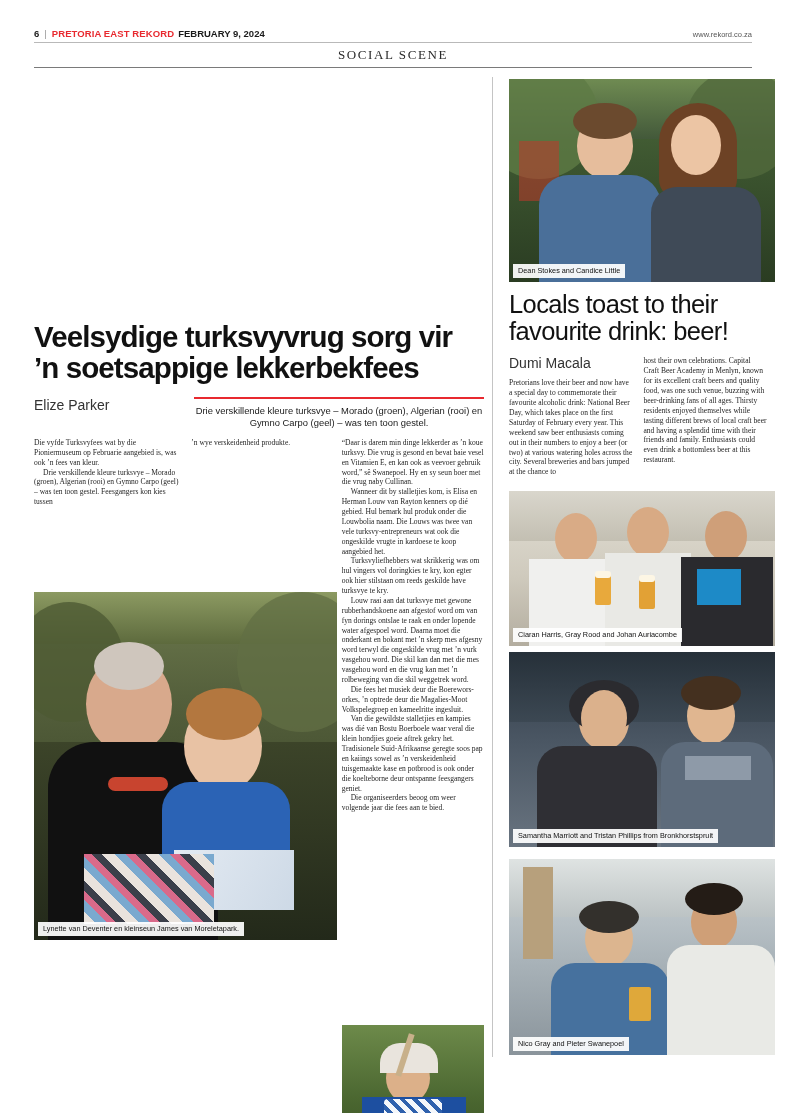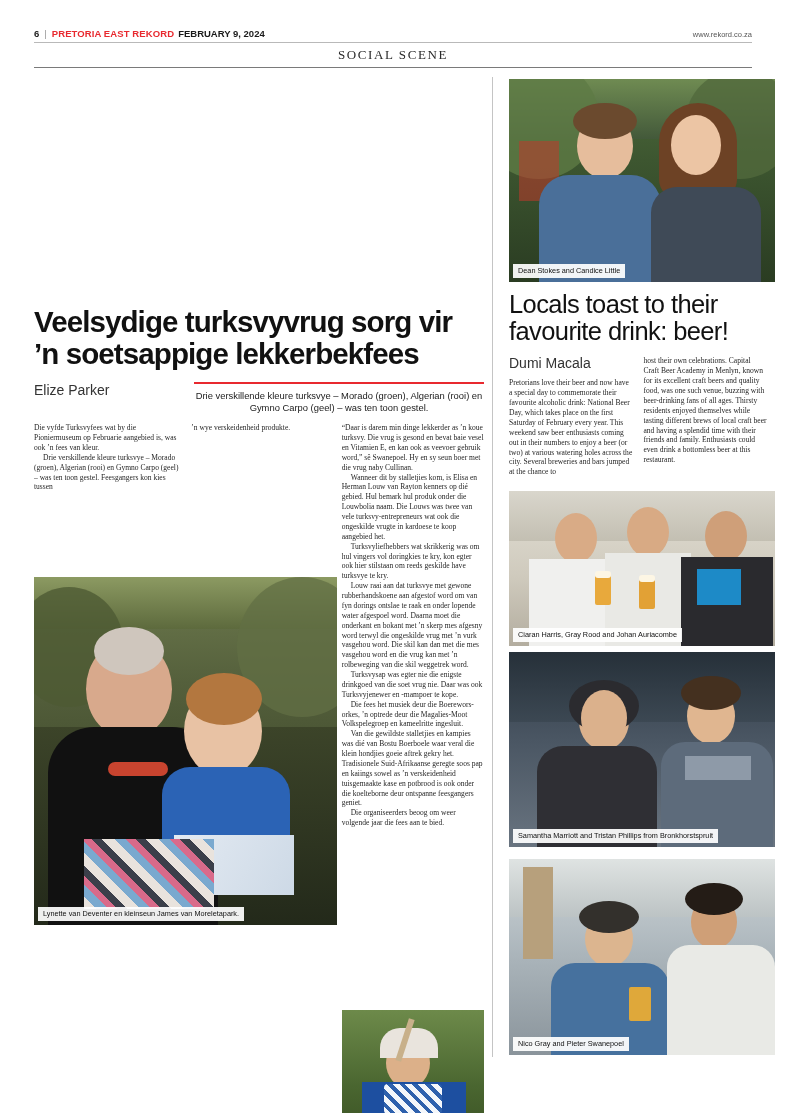--- a/index.html
+++ b/index.html
@@ -152,21 +152,20 @@
           <p>Drie verskillende kleure turksvye – Morado (groen), Algerian (rooi) en Gymno Carpo (geel) – was ten toon gestel. Feesgangers kon kies tussen</p>
         </div>
         <div class="cm txt">
           <p>’n wye verskeidenheid produkte.</p>
         </div>
         <div class="cr txt">
           <p>“Daar is darem min dinge lekkerder as ’n koue turksvy. Die vrug is gesond en bevat baie vesel en Vitamien E, en kan ook as veevoer gebruik word,” sê Swanepoel. Hy en sy seun boer met die vrug naby Cullinan.</p>
           <p>Wanneer dit by stalletjies kom, is Elisa en Herman Louw van Rayton kenners op dié gebied. Hul bemark hul produk onder die Louwbolia naam. Die Louws was twee van vele turksvy-entrepreneurs wat ook die ongeskilde vrugte in kardoese te koop aangebied het.</p>
           <p>Turksvyliefhebbers wat skrikkerig was om hul vingers vol doringkies te kry, kon egter ook hier stilstaan om reeds geskilde have turksvye te kry.</p>
           <p>Louw raai aan dat turksvye met gewone rubberhandskoene aan afgestof word om van fyn dorings ontslae te raak en onder lopende water afgespoel word. Daarna moet die onderkant en bokant met ’n skerp mes afgesny word terwyl die ongeskilde vrug met ’n vurk vasgehou word. Die skil kan dan met die mes vasgehou word en die vrug kan met ’n rolbeweging van die skil weggetrek word.</p>
-          <p>Turksvysap was egter nie die enigste drinkgoed van die soet vrug nie. Daar was ook Turksvyjenewer en -mampoer te kope.</p>
           <p>Die fees het musiek deur die Boerewors-orkes, ’n optrede deur die Magalies-Moot Volkspelegroep en kameelritte ingesluit.</p>
           <p>Van die gewildste stalletjies en kampies was dié van Bostu Boerboele waar veral die klein hondjies goeie aftrek gekry het. Tradisionele Suid-Afrikaanse geregte soos pap en kaiings sowel as ’n verskeidenheid tuisgemaakte kase en potbrood is ook onder die koelteborne deur ontspanne feesgangers geniet.</p>
           <p>Die organiseerders beoog om weer volgende jaar die fees aan te bied.</p>
         </div>
       </div>
 
       <div class="photo" style="position:absolute; left:0px; top:271px; width:303px; height:348px;">
         <div class="sky" style="background:linear-gradient(180deg,#6e7b4e 0%,#55603c 30%,#3f4a2c 65%,#2e3520 100%);"></div>
         <div class="strip" style="left:0;top:0;width:100%;height:52px;background:linear-gradient(180deg,#8c9a62,#5d6a3d);"></div>
         <div class="blob" style="left:-20px;top:10px;width:110px;height:120px;background:#4e5a33;opacity:.8;"></div>

